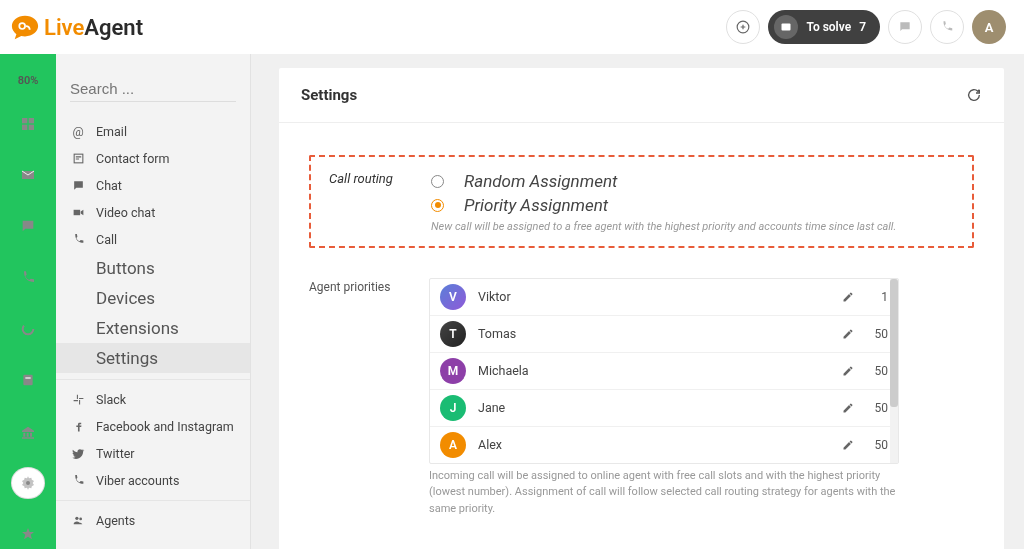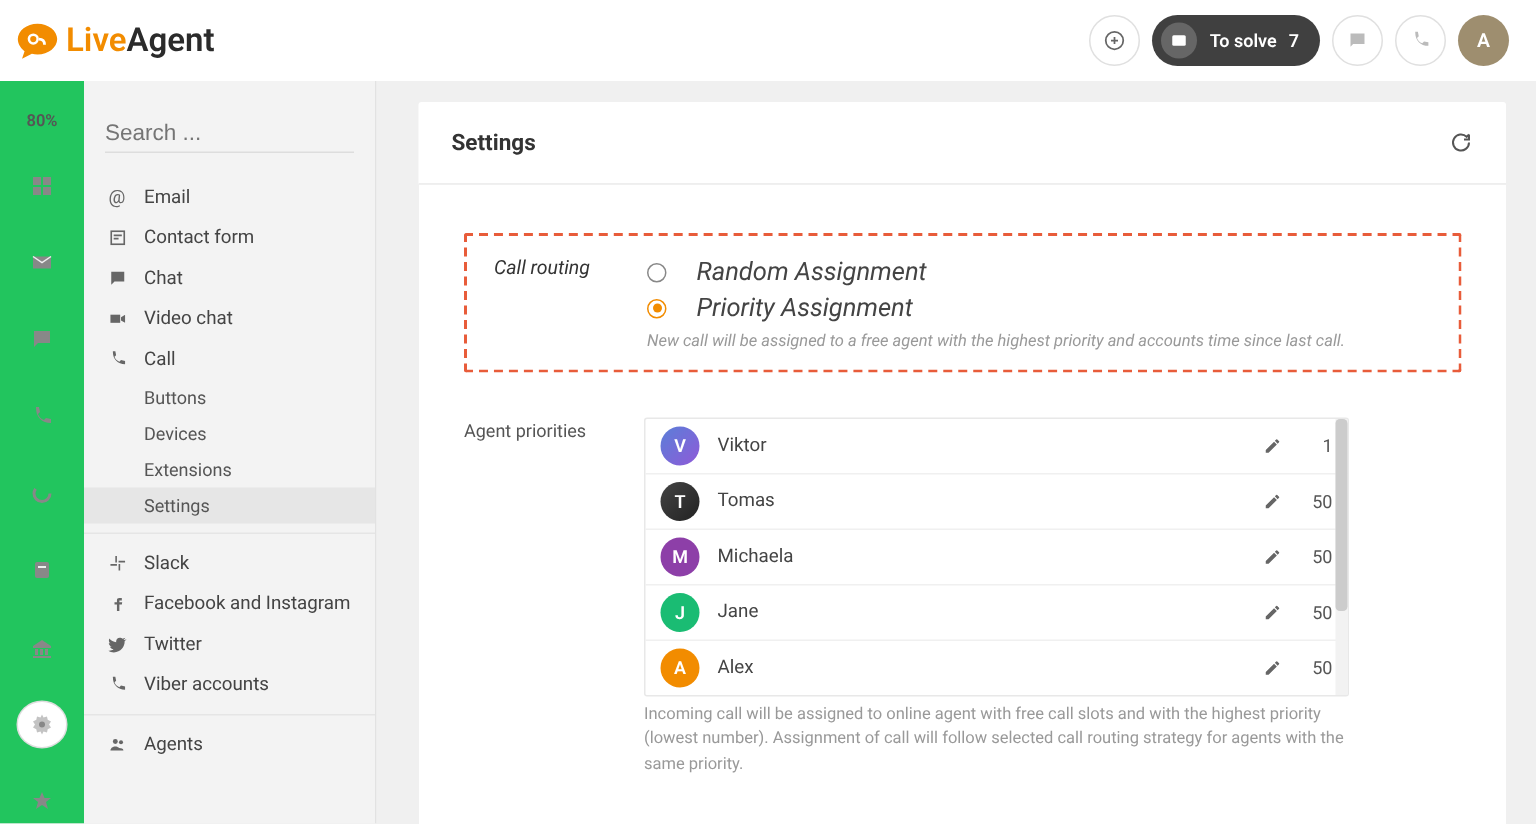--- a/index.html
+++ b/index.html
@@ -87,21 +87,21 @@
     outline: none;
   }
   .side-group { padding: 6px 0; border-bottom: 1px solid #e5e5e5; }
   .side-group:last-child { border-bottom:none; }
   .side-item {
     display: flex; align-items: center; gap: 10px;
     padding: 6px 14px; font-size: 12.5px; color: #444; cursor: pointer;
   }
   .side-item .icon { width: 16px; display:flex; justify-content:center; color:#666; }
   .side-sub {
-    padding: 5px 14px 5px 40px; font-size: 12px; color: #555; cursor: pointer;
+    padding: 5px 14px 5px 40px; font-size: 17px; color: #555; cursor: pointer;
   }
   .side-sub.active { background: #e6e6e6; }
 
   
   .content {
     flex: 1; background: #f0f0f0; padding: 14px 20px 0 28px;
     display: flex; flex-direction: column; overflow: hidden;
   }
   .panel-header {
     background: #fff; border-radius: 2px 2px 0 0; padding: 18px 22px;

